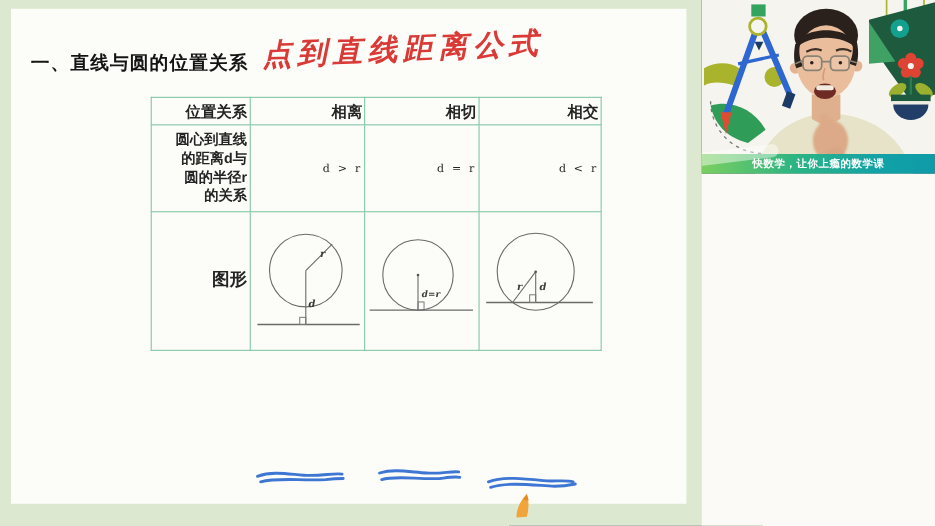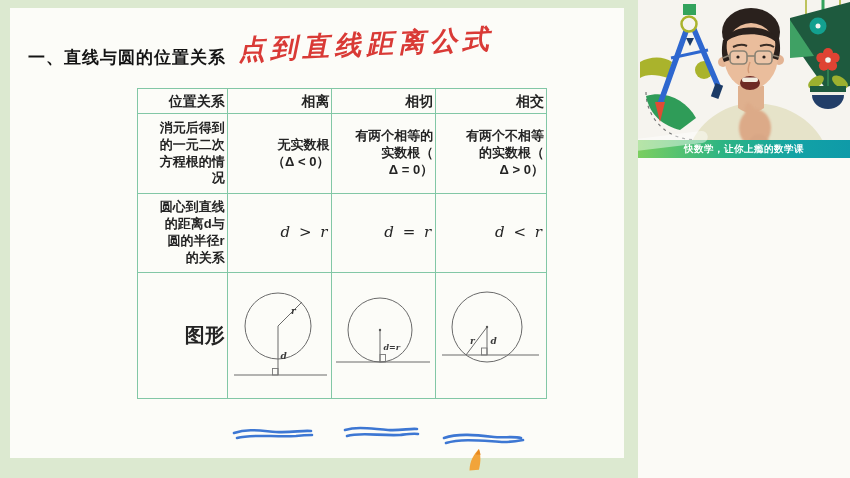--- a/index.html
+++ b/index.html
@@ -31,22 +31,22 @@
   }
   .pos-table td{
     border:1px solid #82c7a6;
     text-align:right;vertical-align:middle;
     font-size:13px;font-weight:600;line-height:1.3;
     white-space:pre-line;padding:1px 2px;
   }
   .pos-table tr.r-head td{font-size:14px;font-weight:700;}
   .pos-table tr.r-sol td{font-size:13.5px;}
   .pos-table td.math{
-    font-family:"DejaVu Serif",serif;font-style:italic;
-    font-size:15px;font-weight:500;letter-spacing:2px;
+    font-family:"DejaVu Serif",serif;
+    font-size:10px;font-weight:500;letter-spacing:2px;
   }
   .pos-table td.figcell{padding:0;}
   .pos-table td.figcell svg{display:block;margin:0 auto;}
   .figlabel{font-family:"DejaVu Serif",serif;font-style:italic;font-size:9px;fill:#3a3a3a;}
   
   .ink{position:absolute;left:0;top:0;z-index:30;pointer-events:none;}
   .pencil{position:absolute;left:464px;top:446px;z-index:31;transform:rotate(14deg);}
   
   .right-panel{
     position:absolute;left:638px;top:0;width:212px;height:478px;
@@ -85,45 +85,31 @@
           <col style="width:103px">
           <col style="width:110px">
       </colgroup>
       <tbody>
         <tr class="r-head" style="height:25px">
           <td>位置关系</td>
           <td>相离</td>
           <td>相切</td>
           <td>相交</td>
         </tr>
-        <tr style="height:80px">
-          <td>消元后得到
-的一元二次
-方程根的情
-况</td>
-          <td>无实数根
-（Δ &lt; 0）</td>
-          <td>有两个相等的
-实数根（
-Δ = 0）</td>
-          <td>有两个不相等
-的实数根（
-Δ &gt; 0）</td>
-        </tr>
         <tr style="height:79px">
           <td>圆心到直线
 的距离d与
 圆的半径r
 的关系</td>
           <td class="math">d &gt; r</td>
           <td class="math">d = r</td>
           <td class="math">d &lt; r</td>
         </tr>
         <tr style="height:91px">
-          <td style="font-size:20px">图形</td>
+          <td style="font-size:16px">图形</td>
 
           <td class="figcell">
             <svg width="104" height="91" viewBox="0 0 104 91">
               <line x1="6" y1="85" x2="99" y2="85" stroke="#6a6a6a" stroke-width="1.2"></line>
               <circle cx="50" cy="36" r="33" fill="none" stroke="#6a6a6a" stroke-width="1"></circle>
               <line x1="50" y1="36" x2="50" y2="85" stroke="#6a6a6a" stroke-width="1"></line>
               <line x1="50" y1="36" x2="74" y2="12" stroke="#6a6a6a" stroke-width="1"></line>
               <rect x="44.5" y="78.5" width="5.5" height="6.5" fill="none" stroke="#777" stroke-width="0.9"></rect>
               <text class="figlabel" x="63" y="24">r</text>
               <text class="figlabel" x="52.5" y="69">d</text>

